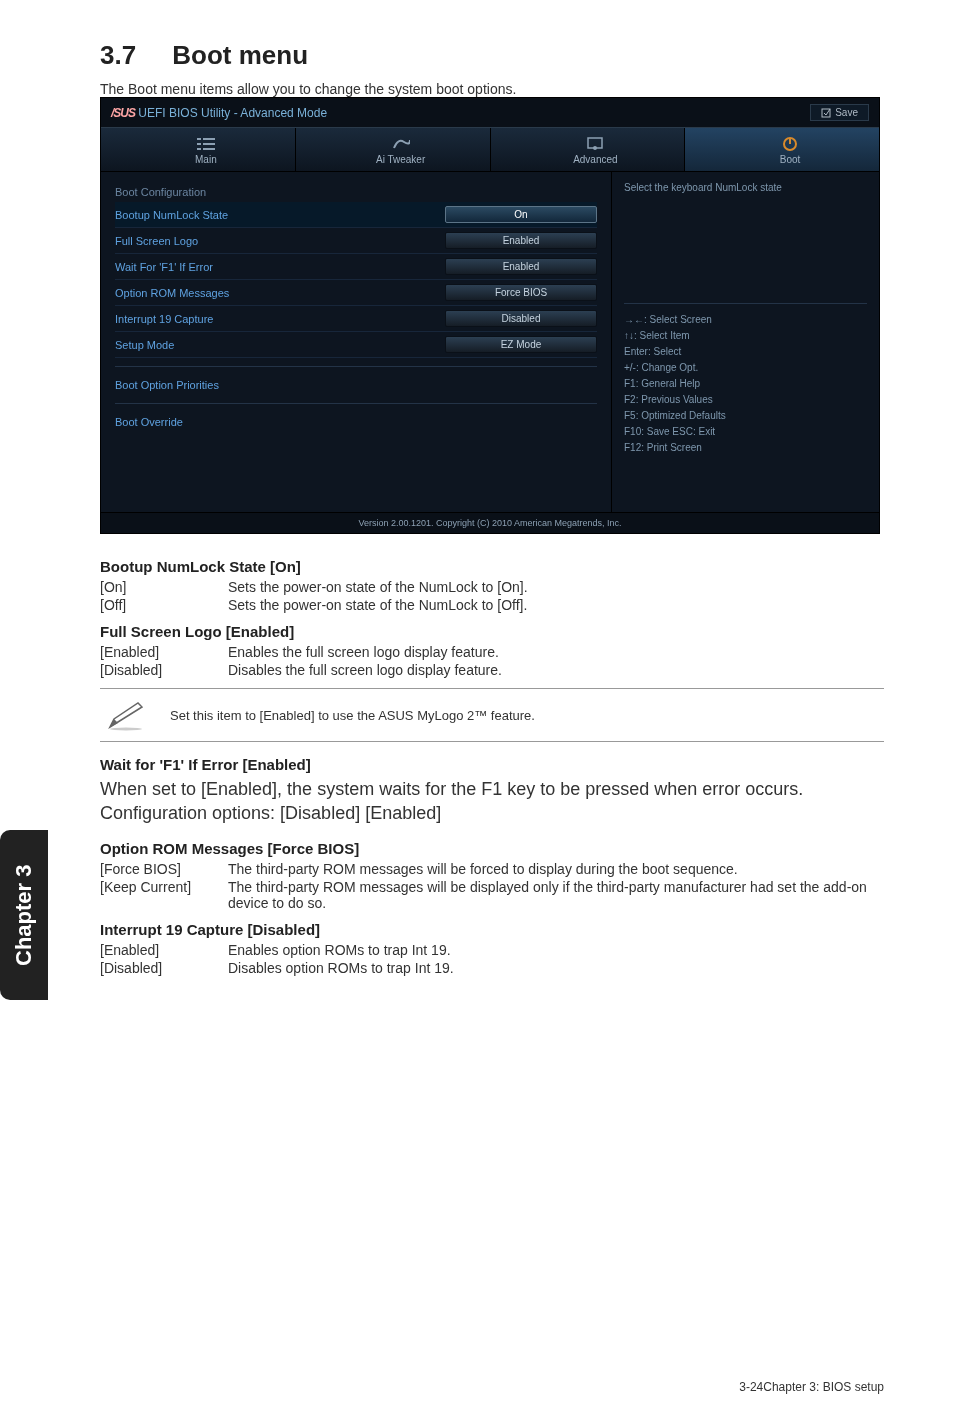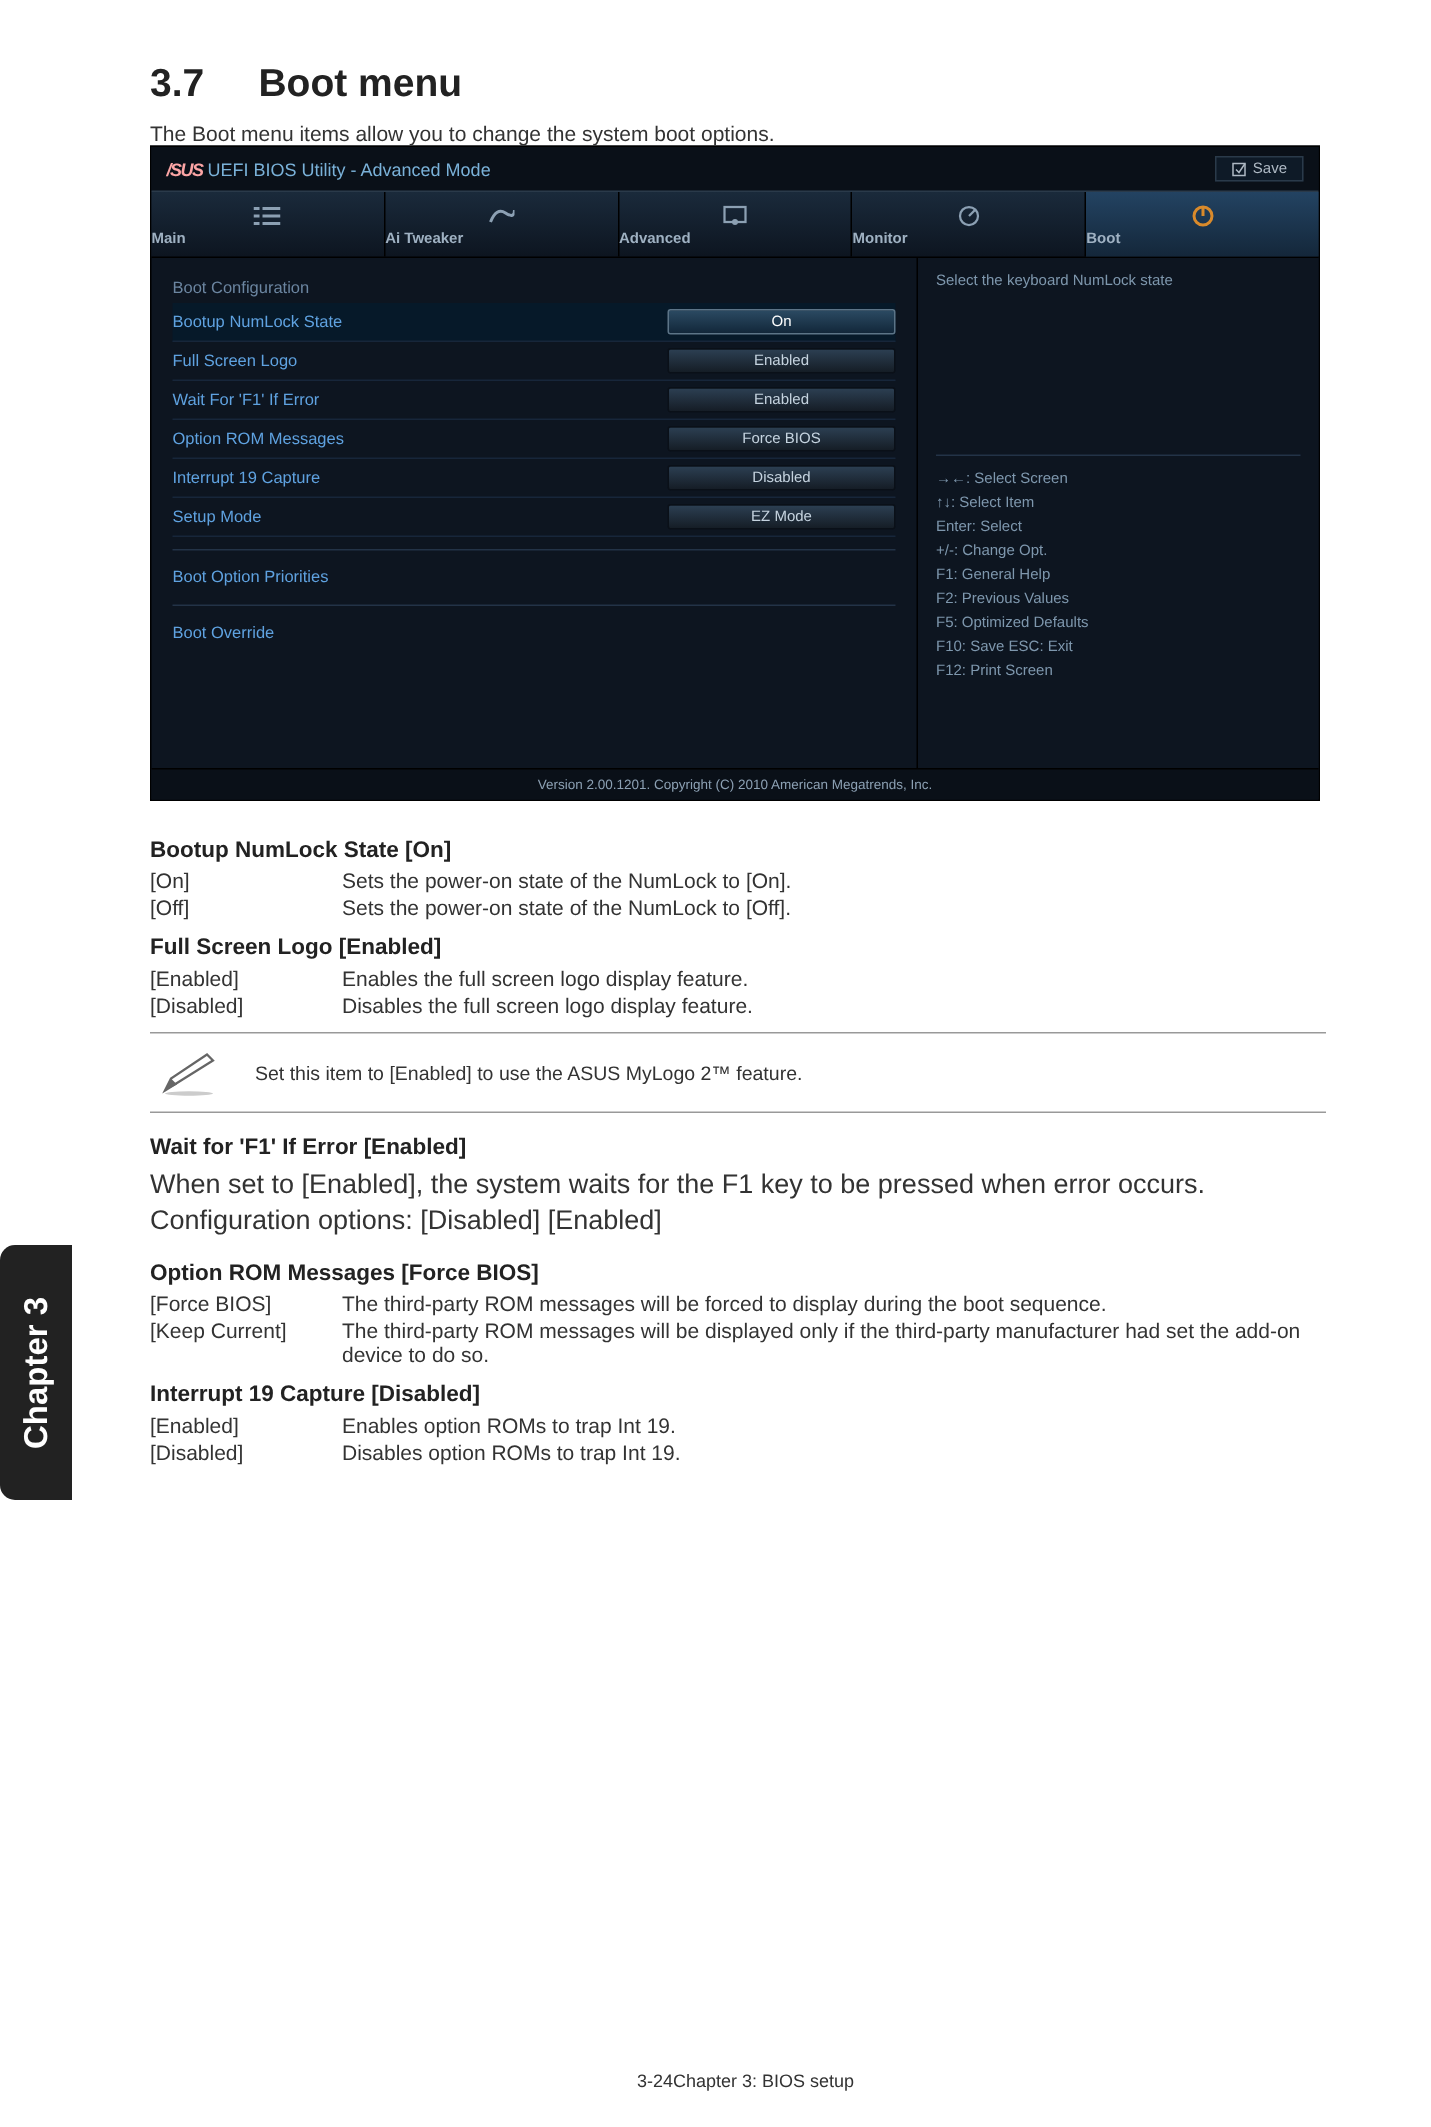--- a/index.html
+++ b/index.html
@@ -60,25 +60,25 @@
     gap: 4px;
   }
   .bios .tabs {
     display: flex;
     background: linear-gradient(#1a2a3b, #0d1520);
     border-top: 1px solid #2a3a4a;
     border-bottom: 1px solid #000;
   }
   .bios .tab {
     flex: 1;
-    padding: 8px 0 6px 0;
+    text-align: center;
+    padding: 8px 0 6px 16px;
     color: #9fb1c2;
     font-size: 10px;
     border-right: 1px solid #000;
-    font-weight: bold;
   }
   .bios .tab:last-child { border-right: none; }
   .bios .tab.active {
     background: linear-gradient(#234362, #14273a);
   }
   .bios .tab .icon {
     display: block;
     margin: 0 auto 2px auto;
     width: 18px; height: 16px;
   }
@@ -209,21 +209,21 @@
     font-size: 22px;
     font-weight: bold;
     border-radius: 0 10px 10px 0;
   }
   .page-footer {
     position: absolute;
     bottom: 24px;
     left: 110px;
     right: 70px;
     display: flex;
-    justify-content: center;
+    justify-content: flex-end;
     font-size: 12px;
     color: #333;
   }
 </style>
 </head>
 <body>
 
 <h1 class="section-title">
   <span>3.7</span>
   &nbsp;&nbsp;&nbsp;
@@ -263,27 +263,20 @@
           <path d="M2 12 Q6 2 12 6 T18 4" fill="none" stroke="#8ca0b3" stroke-width="2"></path>
         </svg>
       <span>Ai Tweaker</span>
     </div>
     <div class="tab">
       <svg class="icon" viewBox="0 0 18 16">
           <rect x="2" y="2" width="14" height="10" fill="none" stroke="#8ca0b3" stroke-width="1.5"></rect>
           <circle cx="9" cy="12" r="2" fill="#8ca0b3"></circle>
         </svg>
       <span>Advanced</span>
-    </div>
-    <div class="tab">
-      <svg class="icon" viewBox="0 0 18 16">
-          <circle cx="9" cy="8" r="6" fill="none" stroke="#8ca0b3" stroke-width="1.5"></circle>
-          <line x1="9" y1="8" x2="13" y2="4" stroke="#8ca0b3" stroke-width="1.5"></line>
-        </svg>
-      <span>Monitor</span>
     </div>
     <div class="tab active">
       <svg class="icon" viewBox="0 0 18 16">
           <circle cx="9" cy="8" r="6" fill="none" stroke="#d98a2b" stroke-width="2"></circle>
           <line x1="9" y1="2" x2="9" y2="8" stroke="#d98a2b" stroke-width="2"></line>
         </svg>
       <span>Boot</span>
     </div>
   </div>
 

